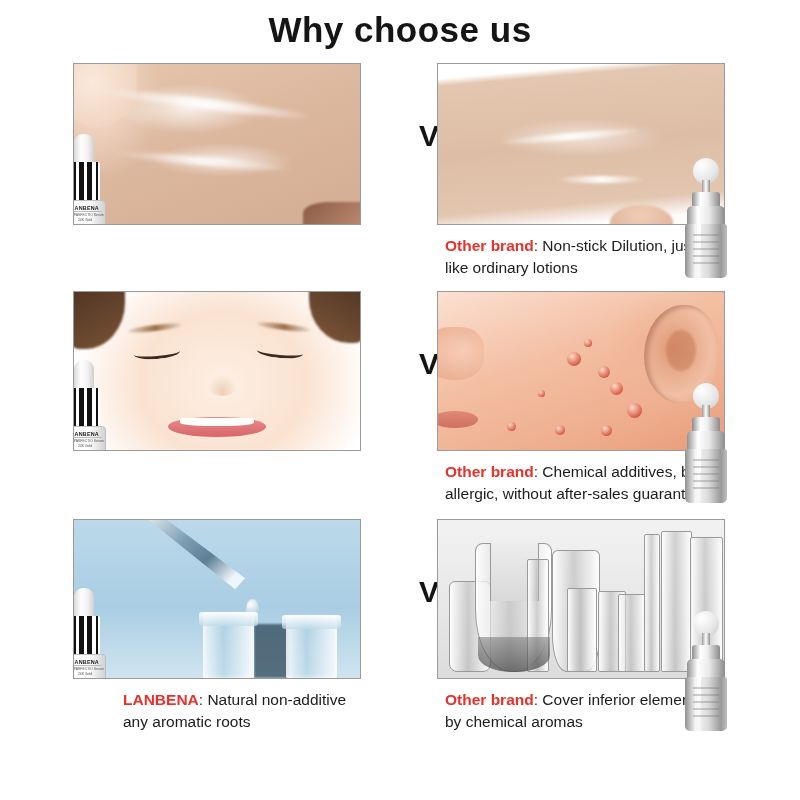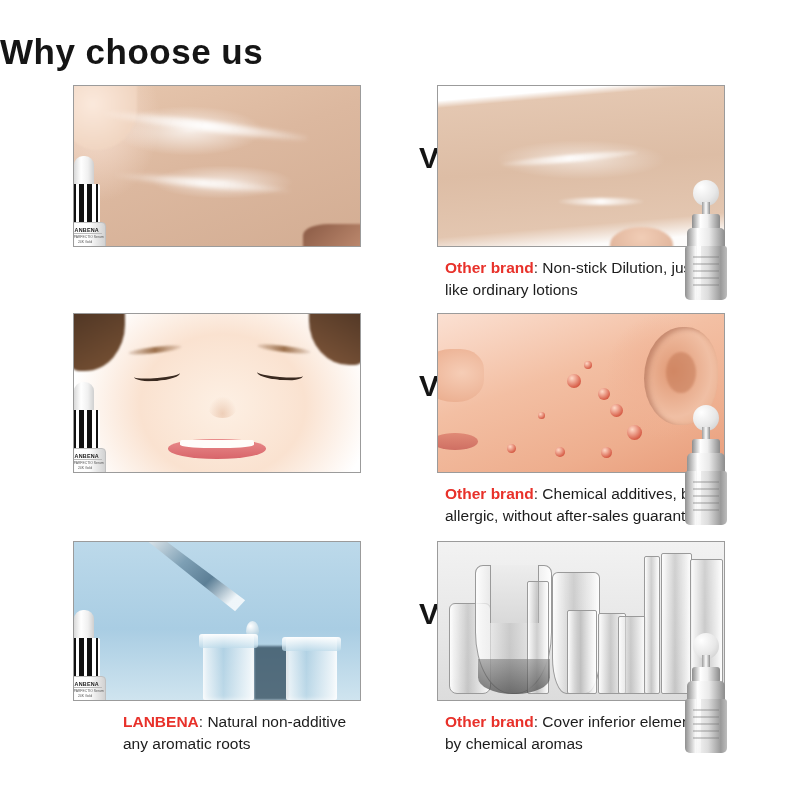--- a/index.html
+++ b/index.html
@@ -8,26 +8,26 @@
     width:800px;height:800px;
     background:#ffffff;
     font-family:"Liberation Sans", sans-serif;
     overflow:hidden;
     position:relative;
   }
   .page{width:800px;height:800px;position:relative;}
 
   
   .title{
-    text-align:left;
+    text-align:center;
     font-size:35px;
     font-weight:bold;
     color:#151515;
     letter-spacing:0.5px;
-    padding-top:34px;
+    padding-top:12px;
     line-height:1;
     font-family:"Liberation Sans", sans-serif;
   }
 
   
   .rows{margin-top:16px;}
   .row{
     position:relative;
     height:228px;
   }

